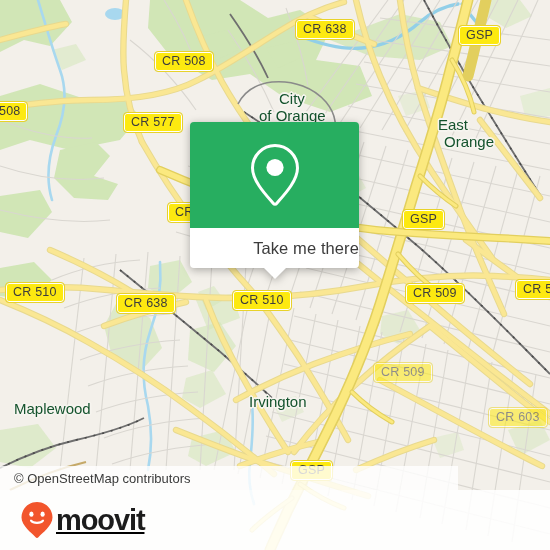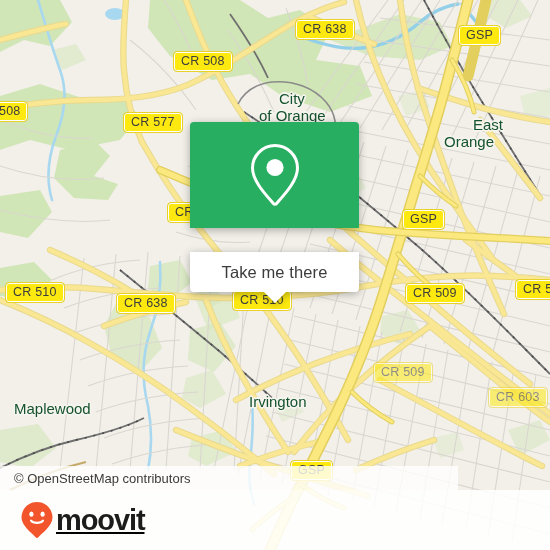--- a/index.html
+++ b/index.html
@@ -56,25 +56,24 @@
     background:#27ae60;
     border-top-left-radius:4px;
     border-top-right-radius:4px;
     height:106px;
     display:flex;align-items:center;justify-content:center;
   }
   .pin-icon{display:block;}
   .callout-footer{
     background:#ffffff;
     height:40px;
-    display:flex;align-items:center;justify-content:center;
+    display:flex;align-items:center;justify-content:flex-end;
     border-bottom-left-radius:4px;
     border-bottom-right-radius:4px;
     position:relative;
-    margin-top:24px;
   }
   .callout-footer span{
     color:#3c3c3c;
     font-size:16.5px;
     letter-spacing:.1px;
   }
   .callout-tail{
     position:absolute;
     left:50%;transform:translateX(-50%);
     bottom:-11px;
@@ -362,39 +361,39 @@
         <g stroke="#8a8a8a" fill="none" stroke-width="1.6">
           <path d="M238,104 C244,92 256,84 272,82 C294,80 314,88 326,102 C336,114 338,128 332,140"></path>
         </g>
       </g>
     </svg>
   </div>
 
   <div>
     <div class="shield" style="left:296px;top:20px;">CR 638</div>
     <div class="shield" style="left:459px;top:26px;">GSP</div>
-    <div class="shield" style="left:155px;top:52px;margin-left:19px;">CR 508</div>
+    <div class="shield" style="left:155px;top:52px;">CR 508</div>
     <div class="shield" style="left:-8px;top:102px;">508</div>
     <div class="shield" style="left:124px;top:113px;">CR 577</div>
     <div class="shield" style="left:168px;top:203px;">CR</div>
     <div class="shield" style="left:403px;top:210px;">GSP</div>
     <div class="shield" style="left:6px;top:283px;">CR 510</div>
     <div class="shield" style="left:117px;top:294px;">CR 638</div>
     <div class="shield" style="left:233px;top:291px;">CR 510</div>
     <div class="shield" style="left:406px;top:284px;">CR 509</div>
     <div class="shield" style="left:516px;top:280px;">CR 50</div>
     <div class="shield dim" style="left:374px;top:363px;">CR 509</div>
-    <div class="shield dim" style="left:489px;top:388px;text-align:center;">CR 603</div>
+    <div class="shield dim" style="left:489px;top:408px;text-align:center;">CR 603</div>
     <div class="shield" style="left:291px;top:461px;">GSP</div>
   </div>
 
   <div>
     <div class="place" style="left:279px;top:90px;">City</div>
     <div class="place" style="left:259px;top:107px;">of Orange</div>
-    <div class="place" style="left:438px;top:116px;margin-left:35px;">East</div>
+    <div class="place" style="left:438px;top:116px;">East</div>
     <div class="place" style="left:444px;top:133px;">Orange</div>
     <div class="place" style="left:14px;top:400px;">Maplewood</div>
     <div class="place" style="left:249px;top:393px;">Irvington</div>
   </div>
 
   <div class="callout">
     <div class="callout-body">
       <svg class="pin-icon" width="54" height="66" viewBox="0 0 54 66">
         <path d="M27 3.5 C14.6 3.5 4.5 13.6 4.5 26 C4.5 39 18 53 25.4 61.5 C26.2 62.4 27.8 62.4 28.6 61.5 C36 53 49.5 39 49.5 26 C49.5 13.6 39.4 3.5 27 3.5 Z" fill="none" stroke="#ffffff" stroke-width="3"></path>
         <circle cx="27" cy="25.5" r="8.6" fill="#ffffff"></circle>

